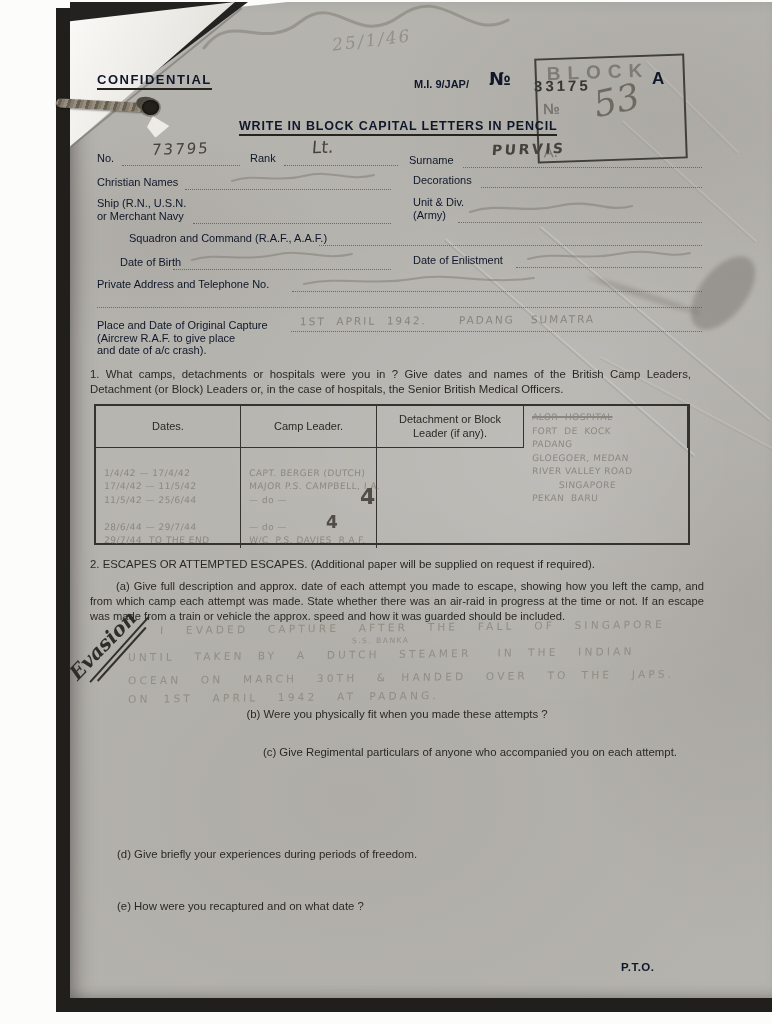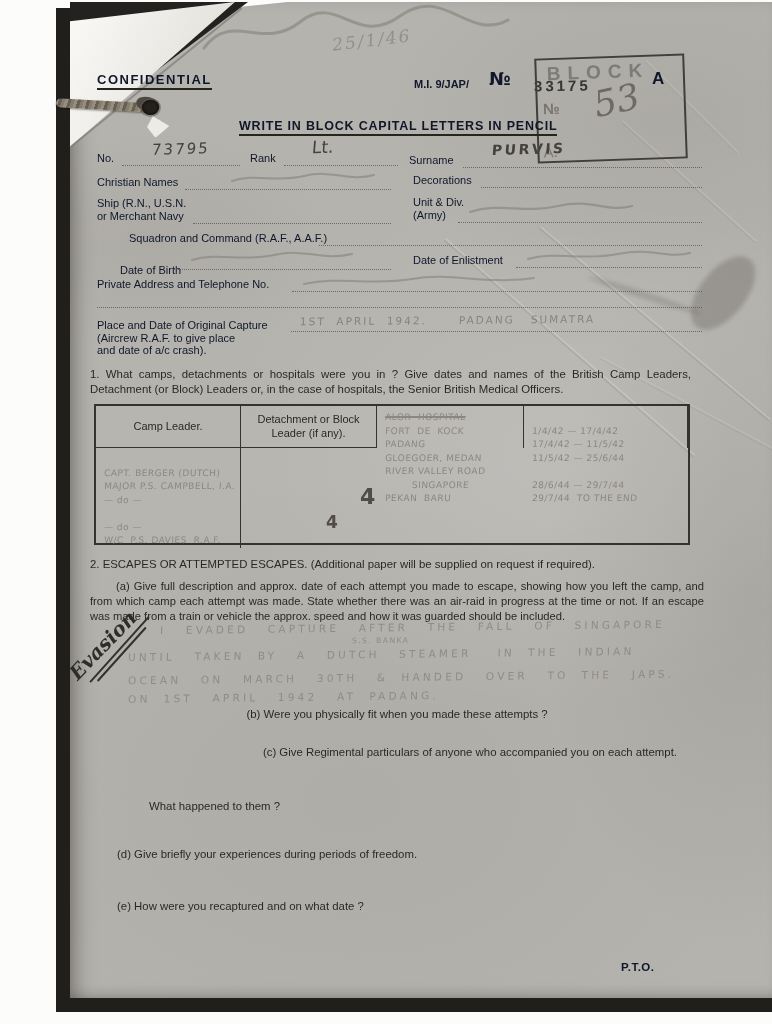--- a/index.html
+++ b/index.html
@@ -144,21 +144,21 @@
   <div class="lbl" style="left:413px;top:196px;">Unit &amp; Div.</div>
   <div class="lbl" style="left:413px;top:209px;">(Army)</div>
   <div class="dotline" style="left:458px;top:222px;width:244px;"></div>
   <svg class="scrawl" style="position:absolute;left:466px;top:198px;" width="170" height="20">
       <path d="M4,14 C34,4 58,16 92,8 S140,15 166,8" stroke-width="2.2"></path>
     </svg>
 
   <div class="lbl" style="left:97px;top:232px;margin-left:32px;">Squadron and Command (R.A.F., A.A.F.)</div>
   <div class="dotline" style="left:319px;top:245px;width:383px;"></div>
 
-  <div class="lbl" style="left:97px;top:264px;padding-left:23px;">Date of Birth</div>
+  <div class="lbl" style="left:97px;top:256px;padding-left:23px;">Date of Birth</div>
   <div class="dotline" style="left:173px;top:269px;width:218px;"></div>
   <svg class="scrawl" style="position:absolute;left:188px;top:248px;" width="170" height="17">
       <path d="M4,12 C30,4 54,14 86,7 S134,13 164,6" stroke-width="2"></path>
     </svg>
   <div class="lbl" style="left:413px;top:254px;">Date of Enlistment</div>
   <div class="dotline" style="left:516px;top:267px;width:186px;"></div>
   <svg class="scrawl" style="position:absolute;left:524px;top:246px;" width="170" height="18">
       <path d="M4,13 C32,5 60,15 94,8 S144,13 166,7" stroke-width="2"></path>
     </svg>
 
@@ -171,20 +171,21 @@
 
   <div class="lbl" style="left:97px;top:319px;">Place and Date of Original Capture</div>
   <div class="dotline" style="left:291px;top:331px;width:411px;"></div>
   <div class="hw hw-faint" style="left:300px;top:314px;font-size:10.5px;letter-spacing:2px;transform:rotate(-.5deg) skewX(-3deg);">1ST  APRIL  1942.      PADANG   SUMATRA</div>
   <div class="lbl" style="left:97px;top:332px;">(Aircrew R.A.F. to give place</div>
   <div class="lbl" style="left:97px;top:344px;">and date of a/c crash).</div>
 
   <div class="para" style="left:90px;top:367px;width:601px;">1.   What camps, detachments or hospitals were you in ?   Give dates and names of the British Camp Leaders,  Detachment (or Block) Leaders or, in the case of hospitals, the Senior British Medical Officers.</div>
 
   <div class="camp-table">
+    <div class="hcell">Dates.</div>
     <div class="hcell">Camp Leader.</div>
     <div class="hcell">Detachment or Block Leader (if any).</div>
     <div class="bcell">
       <span class="hw-line struck">ALOR  HOSPITAL</span>
       <span class="hw-line">FORT  DE  KOCK</span>
       <span class="hw-line">PADANG</span>
       <span class="hw-line">GLOEGOER, MEDAN</span>
       <span class="hw-line">RIVER VALLEY ROAD</span>
       <span class="hw-line">        SINGAPORE</span>
       <span class="hw-line">PEKAN  BARU</span>
@@ -224,18 +225,17 @@
   <div class="ans-line" style="left:128px;top:691px;">ON  1ST   APRIL   1942   AT  PADANG.</div>
 
   <div class="evasion">
     <div class="ev-text">Evasion</div>
     <div class="ev-ul"></div>
     <div class="ev-ul ev-ul2"></div>
   </div>
 
   <div class="para" style="left:117px;top:707px;width:560px;text-align:center;">(b)   Were you physically fit when you made these attempts ?</div>
   <div class="para" style="left:117px;top:745px;width:560px;text-align:right;">(c)   Give Regimental particulars of anyone who accompanied you on each attempt.</div>
-  <div class="para" style="left:149px;top:799px;width:400px;text-align:left;">What  happened  to  them ?</div>
   <div class="para" style="left:117px;top:847px;width:560px;text-align:left;">(d)   Give briefly your experiences during periods of freedom.</div>
   <div class="para" style="left:117px;top:899px;width:560px;text-align:left;">(e)   How were you recaptured  and  on  what  date ?</div>
 
   <div class="lbl bold" style="left:621px;top:961px;font-size:11.5px;letter-spacing:.5px;">P.T.O.</div>
 </div>
 
 </body></html>

